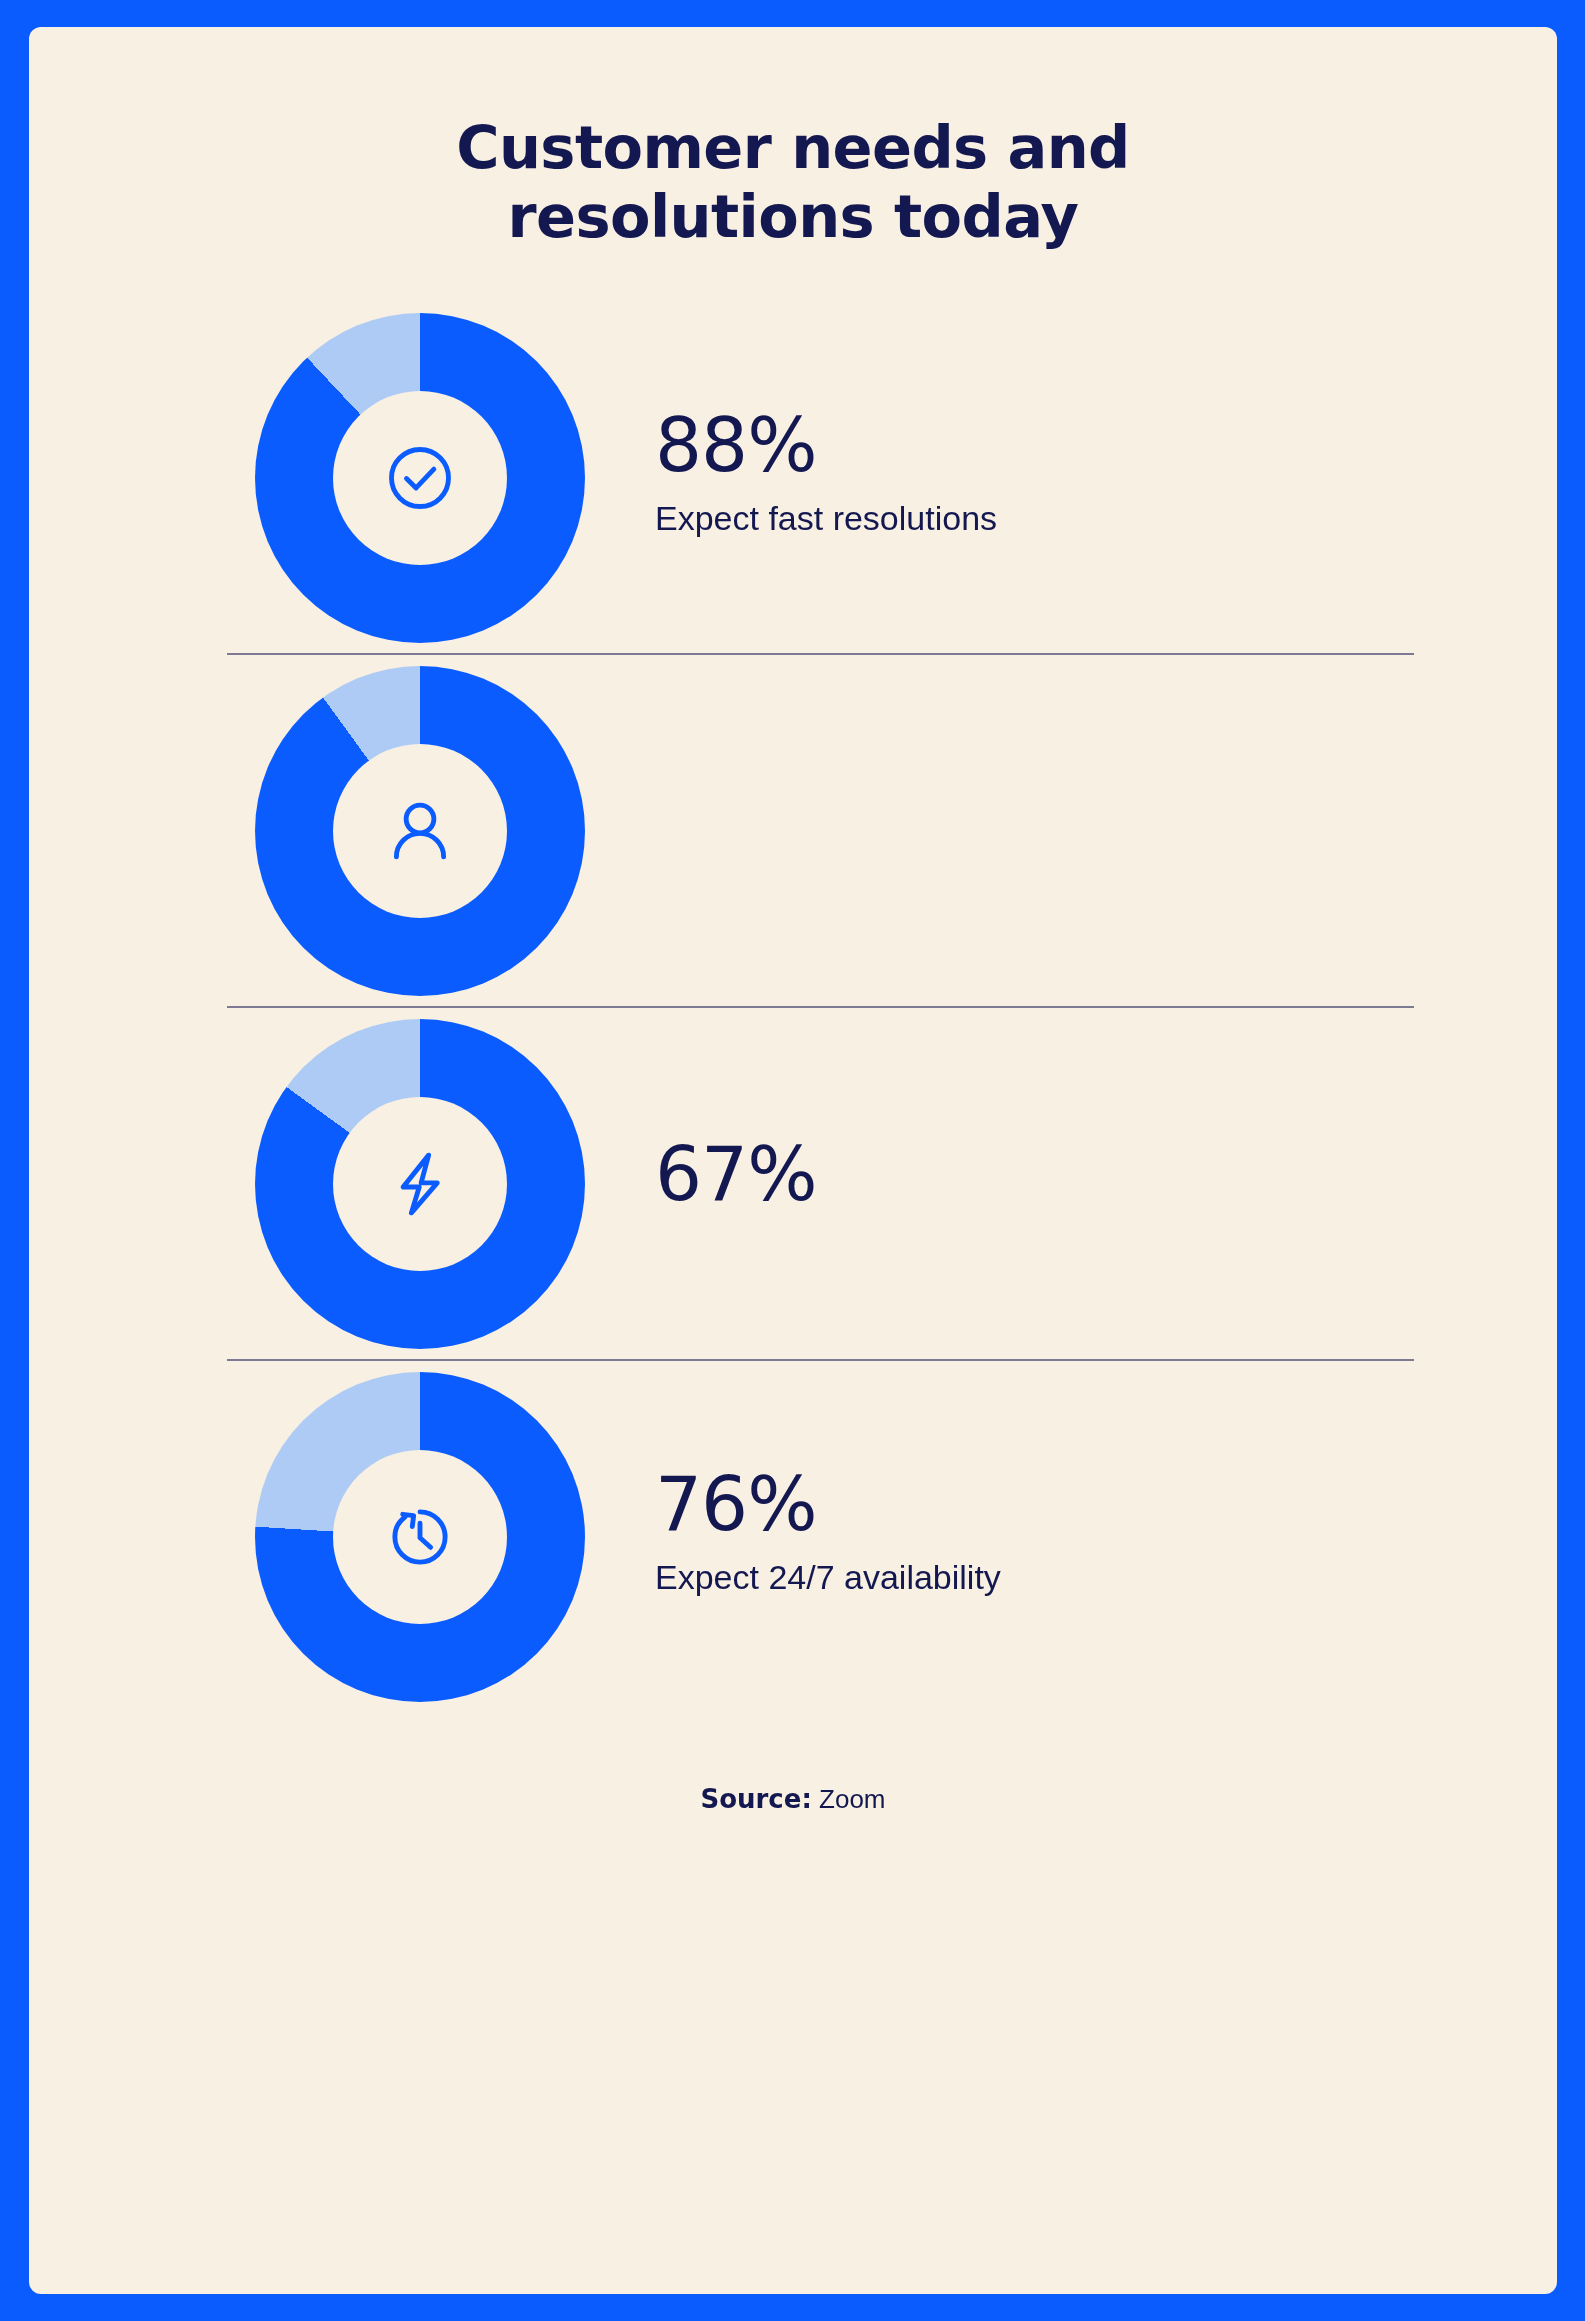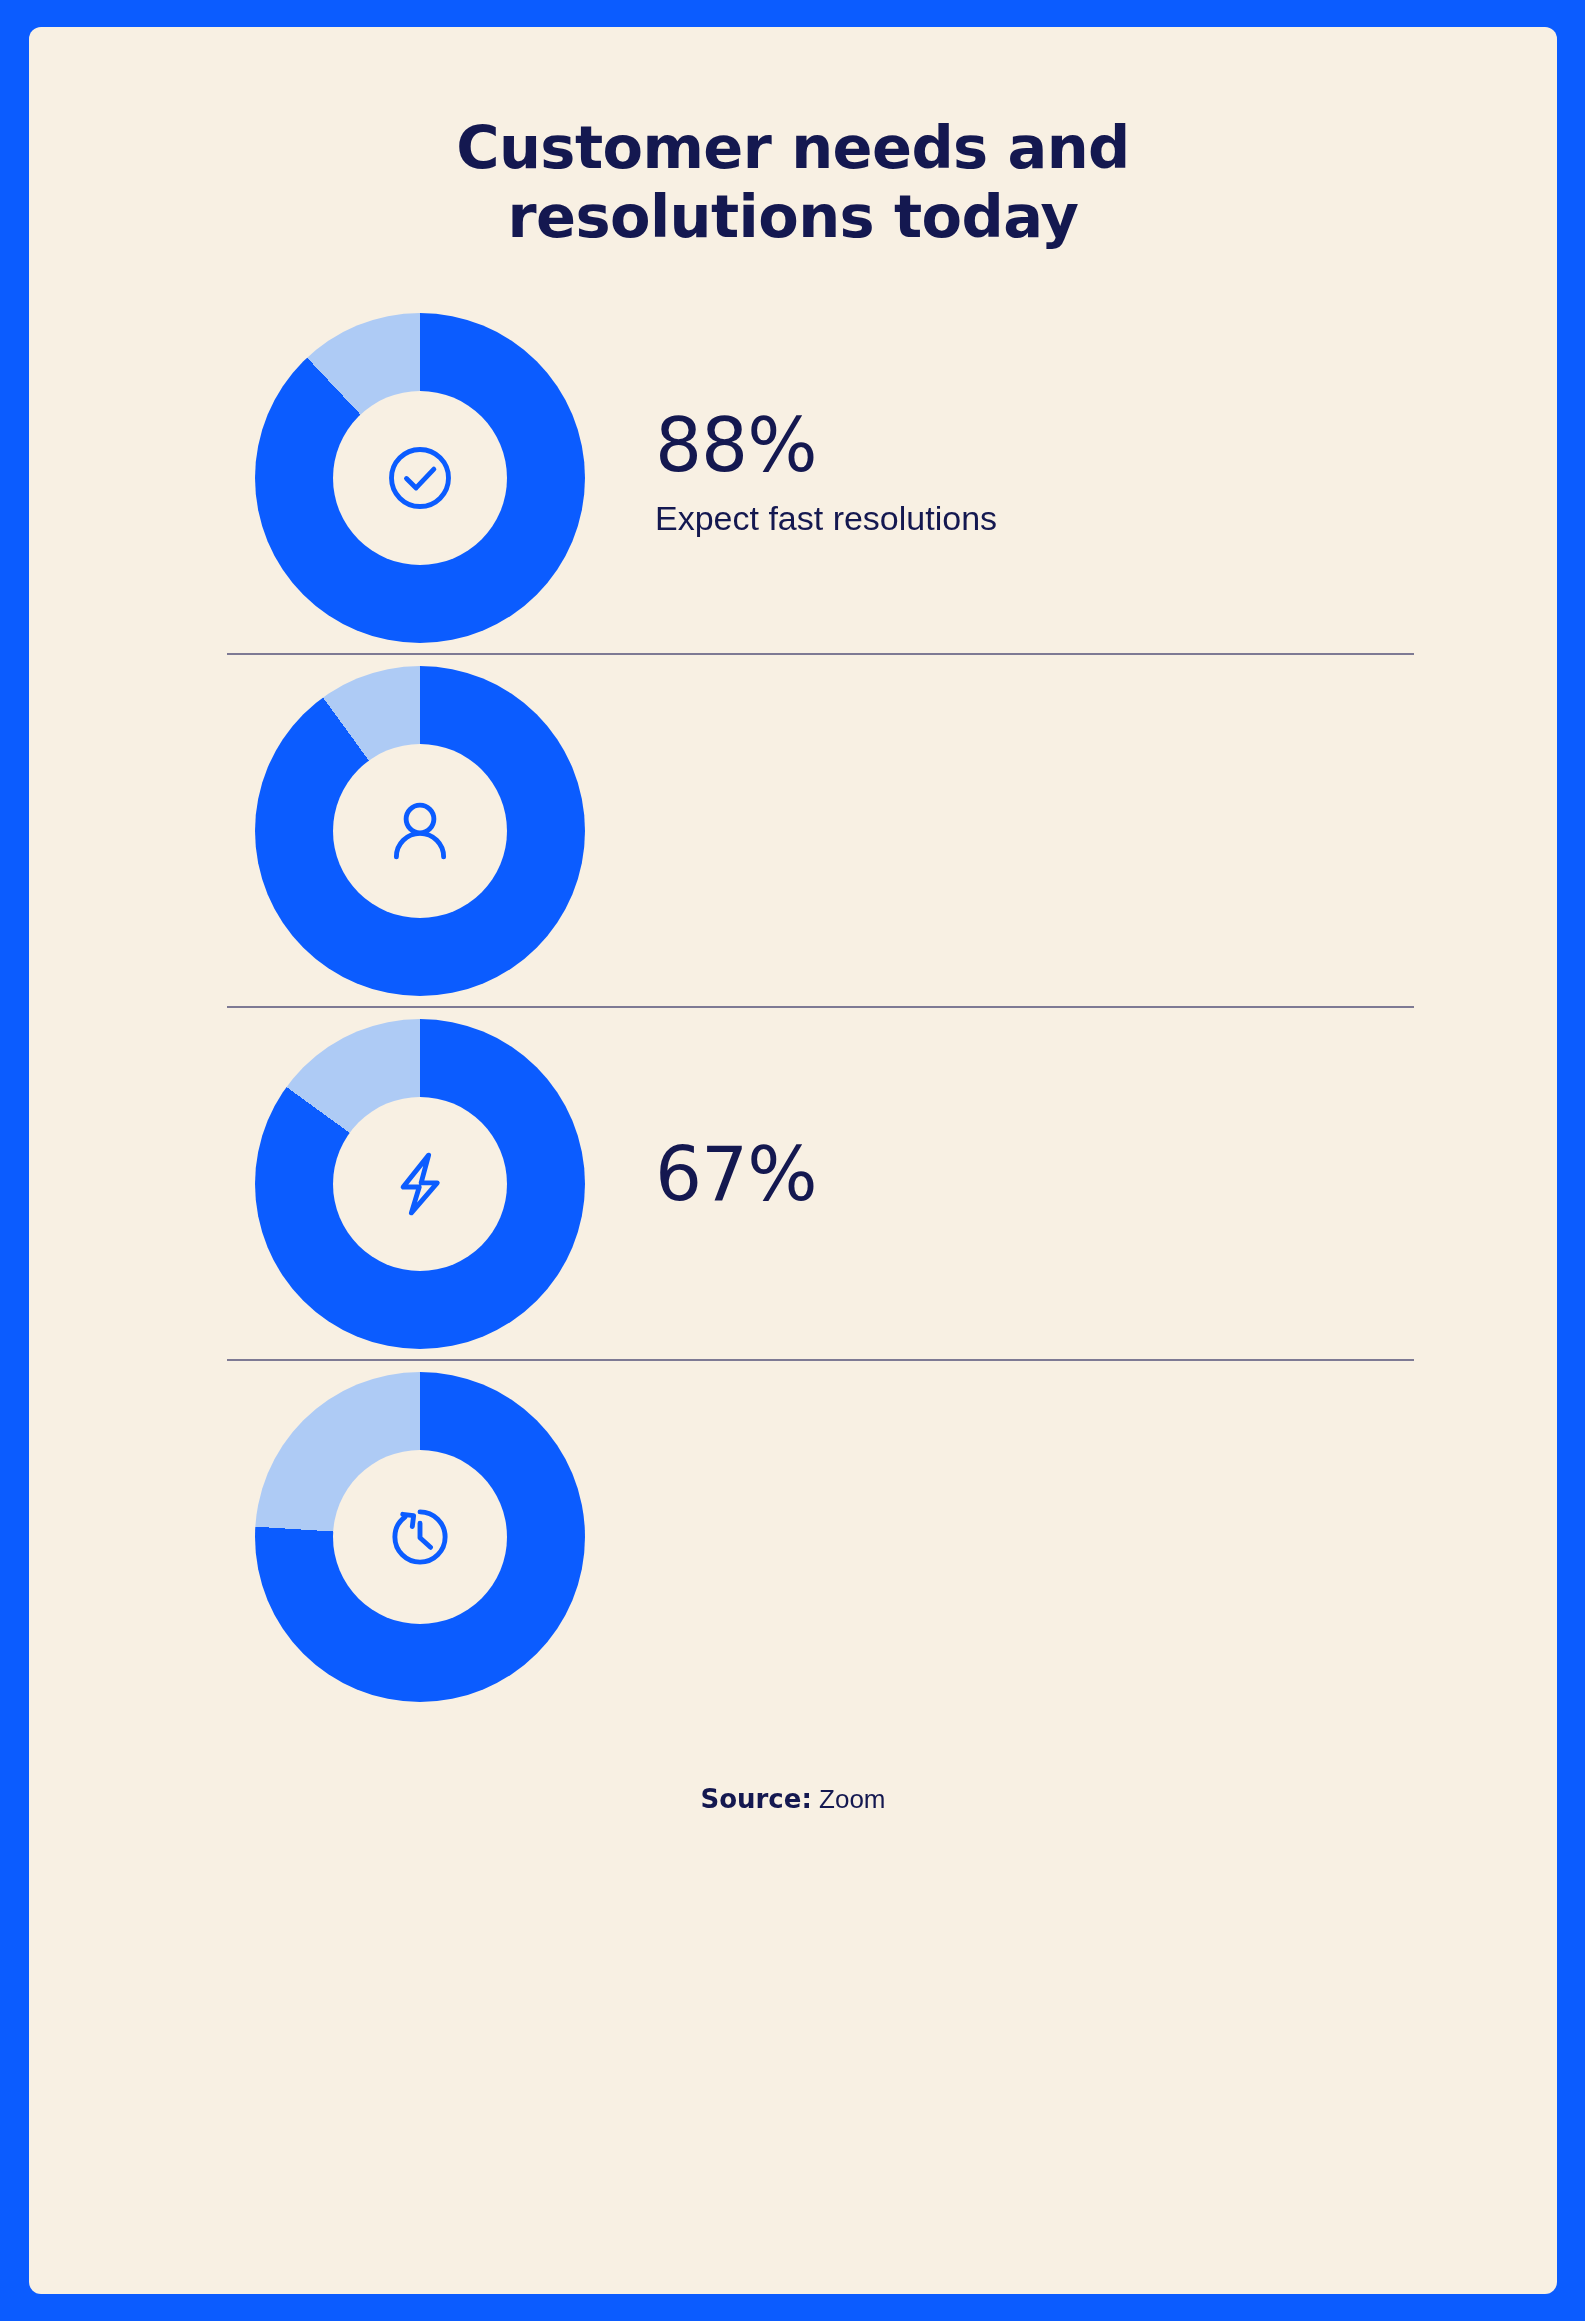--- a/index.html
+++ b/index.html
@@ -212,20 +212,22 @@
             <span>
               <svg class="icon-svg" width="90" height="90" viewBox="0 0 48 48" fill="none" stroke="#0B5CFF" stroke-width="2.6" stroke-linecap="round" stroke-linejoin="round">
                 <path d="M24 10.6 C31.4 10.6 37.4 16.6 37.4 24 C37.4 31.4 31.4 37.4 24 37.4 C16.6 37.4 10.6 31.4 10.6 24 C10.6 19.6 12.7 15.7 16.0 13.3"></path>
                 <path d="M14.8 11.9 L20.6 12.6 L19.9 18.4"></path>
                 <path d="M24 16.6 L24 24.4 L29.6 29.5"></path>
               </svg>
             </span>
           </div>
         </div>
         <div class="stat">
+          <p class="stat-value">76%</p>
+          <p class="stat-label">Expect 24/7 availability</p>
         </div>
       </div>
 
     </div>
 
     <div class="source">
       <b>Source:</b><span>&nbsp;</span><span>Zoom</span>
     </div>
 
   </div>

